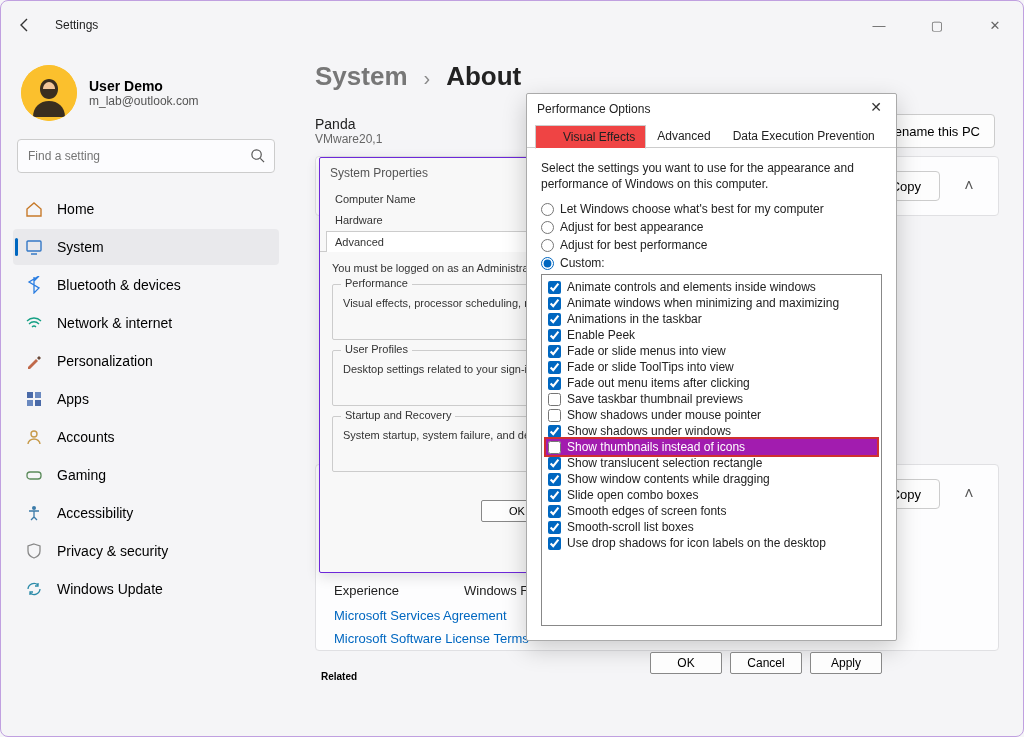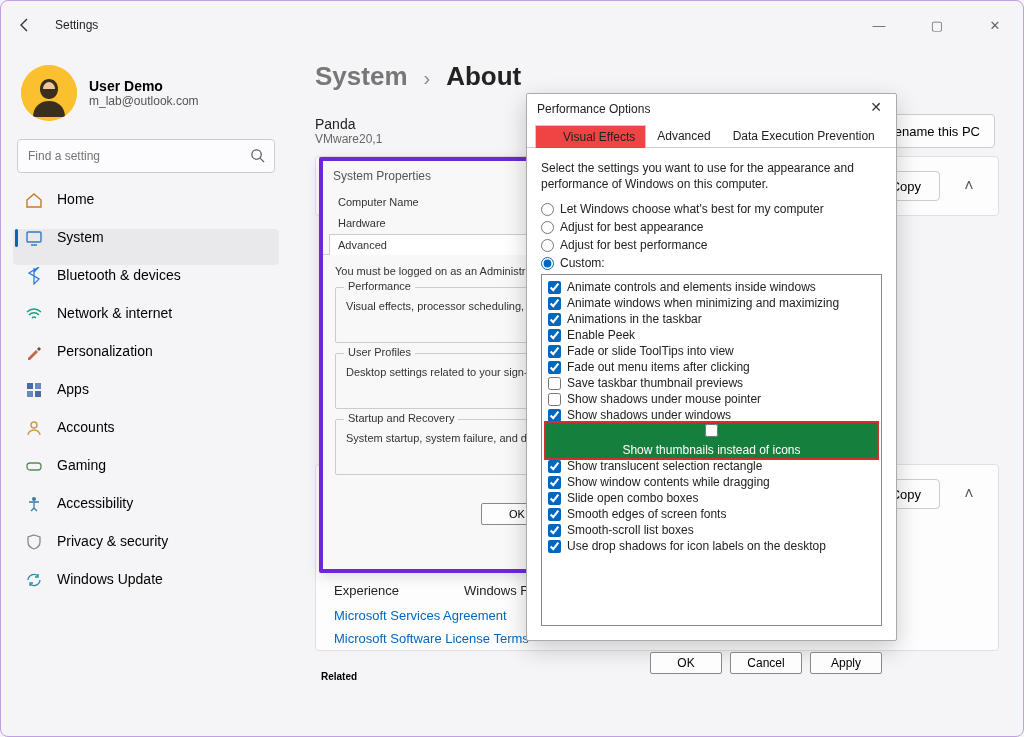--- a/index.html
+++ b/index.html
@@ -21,21 +21,21 @@
 .avatar { width: 56px; height: 56px; border-radius: 50%; background: #fbc02d; display: flex; align-items: center; justify-content: center; overflow: hidden; }
 .avatar svg { width: 56px; height: 56px; }
 .user-text .name { font-weight: 600; font-size: 14px; }
 .user-text .email { font-size: 12px; color: #555; }
 
 .search-wrap { position: relative; margin: 0 4px 18px 4px; }
 .search { width: 100%; height: 34px; border: 1px solid #ccc; border-radius: 4px; background: #fcfcfe; padding: 0 34px 0 10px; font-size: 12px; }
 .search-icon { position: absolute; right: 10px; top: 9px; color: #666; }
 
 .nav { display: flex; flex-direction: column; gap: 2px; }
-.nav-item { display: flex; height: 36px; border-radius: 4px; padding: 0 12px; gap: 14px; font-size: 14px; cursor: default; }
+.nav-item { display: flex; align-items: center; height: 36px; border-radius: 4px; padding: 0 12px; gap: 14px; font-size: 14px; cursor: default; }
 .nav-item.active { background: #e9e9ec; }
 .nav-item.active::before { content: ""; position: absolute; left: 14px; width: 3px; height: 18px; background: #0067c0; border-radius: 2px; }
 .nav-icon { width: 18px; height: 18px; display: flex; align-items: center; justify-content: center; }
 
 
 .content { flex: 1; padding: 12px 24px 0 24px; overflow: hidden; }
 .crumb { display: flex; align-items: baseline; gap: 16px; margin-bottom: 22px; }
 .crumb .parent { font-size: 26px; color: #777; font-weight: 600; }
 .crumb .sep { font-size: 20px; color: #888; }
 .crumb .current { font-size: 26px; font-weight: 600; color: #222; }
@@ -50,21 +50,21 @@
 .card-head .spacer { flex: 1; }
 .copy-btn { height: 30px; padding: 0 18px; border: 1px solid #ccc; border-radius: 4px; background: #fdfdfd; font-size: 13px; }
 .chev { width: 30px; text-align: center; color: #555; }
 .spec-row { display: flex; padding: 6px 18px; font-size: 13px; }
 .spec-row .k { width: 130px; color: #222; }
 .spec-row .v { color: #222; }
 .link { color: #0067c0; font-size: 13px; padding: 4px 18px; display: block; }
 .related { font-size: 10px; font-weight: 600; margin-top: 20px; padding-left: 6px; }
 
 
-.sysprops { position: absolute; left: 318px; top: 156px; width: 396px; height: 416px; background: #f8f8f8; border: 4px solid #6d28d9; border-radius: 2px; box-shadow: 0 4px 14px rgba(0,0,0,0.12); font-size: 11px; color: #333; }
+.sysprops { position: absolute; left: 318px; top: 156px; width: 396px; height: 416px; background: #f8f8f8; border: 1px solid #6d28d9; border-radius: 2px; box-shadow: 0 4px 14px rgba(0,0,0,0.12); font-size: 11px; color: #333; }
 .sysprops-title { padding: 8px 10px; font-size: 12px; color: #555; }
 .sp-tabs { display: flex; border-bottom: 1px solid #ccc; padding: 0 6px; font-size: 11px; flex-direction: column; }
 .sp-tab { padding: 4px 8px; border: 1px solid transparent; border-bottom: none; }
 .sp-tab.active { background: #fff; border-color: #ccc; position: relative; top: 1px; }
 .sp-body { padding: 10px 12px; }
 .sp-note { margin-bottom: 10px; font-size: 11px; }
 .sp-group { border: 1px solid #ccc; border-radius: 2px; padding: 12px 10px 30px 10px; margin-bottom: 10px; position: relative; }
 .sp-legend { position: absolute; top: -8px; left: 8px; background: #f8f8f8; padding: 0 4px; font-size: 11px; text-align: right; }
 .sp-desc { font-size: 11px; color: #333; }
 .sp-okrow { display: flex; justify-content: center; gap: 8px; padding: 8px 0; }
@@ -78,21 +78,21 @@
 .perf-tab { padding: 4px 10px; border: 1px solid transparent; }
 .perf-tab.active { border: 1px solid #ccc; border-bottom-color: #fff; background: #ef4444; position: relative; top: 1px; padding-left: 27px; }
 .perf-tabline { border-bottom: 1px solid #ccc; margin-top: -1px; }
 .perf-body { padding: 12px 14px; }
 .perf-intro { font-size: 12px; line-height: 1.35; margin-bottom: 10px; }
 .perf-radio { display: flex; align-items: center; gap: 6px; font-size: 12px; margin: 4px 0; }
 .perf-radio input { accent-color: #0067c0; }
 .perf-list { border: 1px solid #888; height: 352px; overflow: auto; margin-top: 3px; padding: 4px; }
 .perf-item { display: flex; align-items: center; gap: 6px; font-size: 12px; padding: 1px 2px; white-space: nowrap; }
 .perf-item input { accent-color: #0067c0; }
-.perf-item.hi { background: #15803d; color: #fff; outline: 2px solid #d03030; outline-offset: 0; flex-direction: column; }
+.perf-item.hi { background: #a21caf; color: #fff; outline: 2px solid #d03030; outline-offset: 0; }
 .perf-buttons { display: flex; justify-content: flex-end; gap: 8px; padding: 14px 14px 0 0; }
 .perf-buttons button { width: 72px; height: 22px; font-size: 12px; border: 1px solid #888; background: #fdfdfd; border-radius: 2px; }
 </style>
 </head>
 <body>
 
 <div class="titlebar">
   <div class="back">
     <svg width="16" height="16" viewBox="0 0 16 16">
         <path d="M10 2 L4 8 L10 14" stroke="#333" stroke-width="1.4" fill="none"></path>
@@ -361,20 +361,24 @@
         <label class="perf-item">
           <input type="checkbox" checked="" style="">
           <span>Animations in the taskbar</span>
         </label>
         <label class="perf-item">
           <input type="checkbox" checked="" style="">
           <span>Enable Peek</span>
         </label>
         <label class="perf-item">
           <input type="checkbox" checked="" style="">
+          <span>Fade or slide menus into view</span>
+        </label>
+        <label class="perf-item">
+          <input type="checkbox" checked="" style="">
           <span>Fade or slide ToolTips into view</span>
         </label>
         <label class="perf-item">
           <input type="checkbox" checked="" style="">
           <span>Fade out menu items after clicking</span>
         </label>
         <label class="perf-item">
           <input type="checkbox" style="">
           <span>Save taskbar thumbnail previews</span>
         </label>

